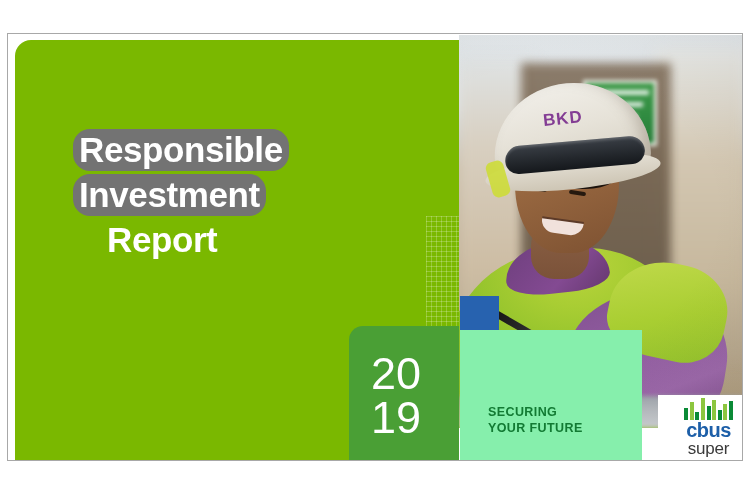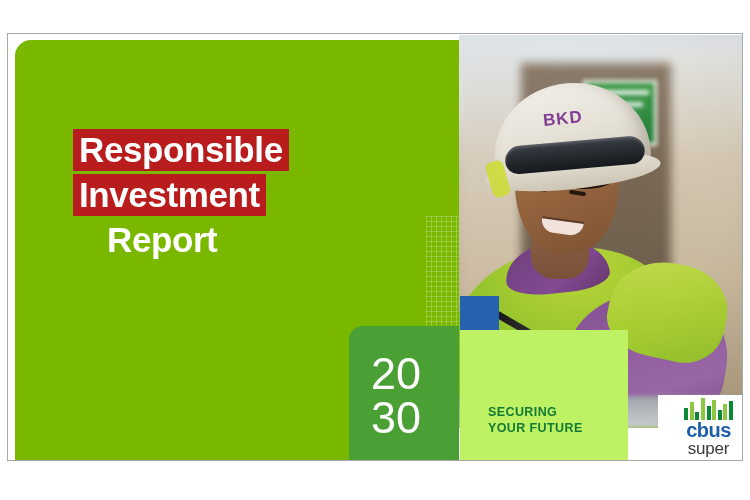--- a/index.html
+++ b/index.html
@@ -298,21 +298,22 @@
     font-size: 35px;
     line-height: 39px;
     color: #ffffff;
     letter-spacing: -0.4px;
     width: fit-content;
     padding: 1px 6px 2px 6px;
     margin: 0 0 3px 0;
     white-space: nowrap;
   }
   .title-line.hl {
-    background: #b91c1c;
+    background: #737373;
+    border-radius: 17px;
   }
   .title-line.plain {
     background: transparent;
     margin-left: 28px;
   }
 
   
   .year-panel {
     position: absolute;
     left: 341px;
@@ -343,23 +344,23 @@
     width: 39px;
     height: 35px;
     background: #2762af;
   }
 
   
   .tagline-panel {
     position: absolute;
     left: 452px;
     top: 296px;
-    width: 168px;
+    width: 182px;
     height: 131px;
-    background: #bef264;
+    background: #86efac;
   }
   .tagline-text {
     position: absolute;
     left: 28px;
     top: 74px;
     font-family: "Liberation Sans", sans-serif;
     font-weight: 700;
     font-size: 12.5px;
     line-height: 16px;
     letter-spacing: .4px;
@@ -460,21 +461,21 @@
 
     <div class="title-block">
       <span class="title-line hl">Responsible</span>
       <span class="title-line hl">Investment</span>
       <span class="title-line plain">Report</span>
     </div>
 
     <div class="year-panel">
       <div class="year-text">
         <span>20</span>
-        <span>30</span>
+        <span>19</span>
       </div>
     </div>
 
     <div class="blue-square"></div>
 
     <div class="tagline-panel">
       <div class="tagline-text">
         <span>SECURING</span>
         <span>YOUR FUTURE</span>
       </div>

